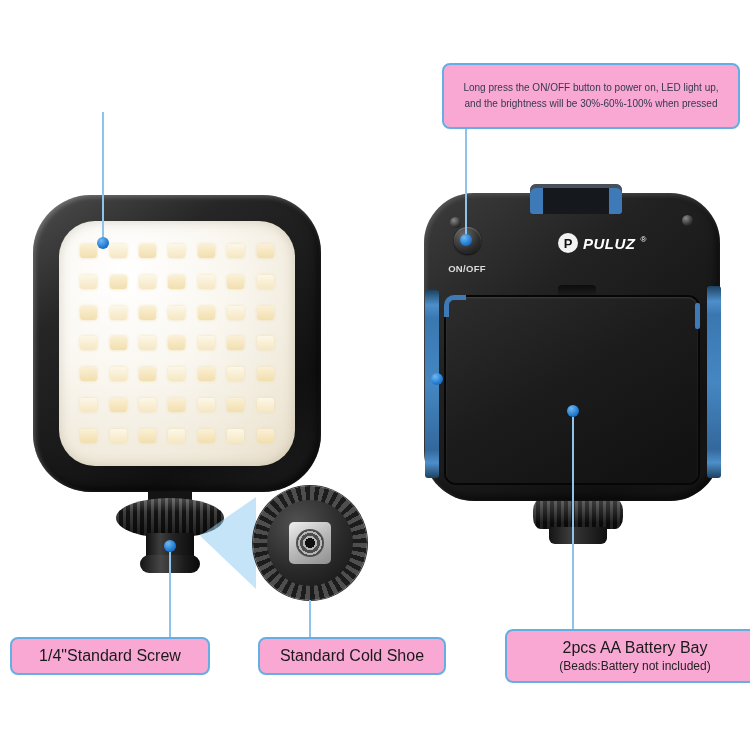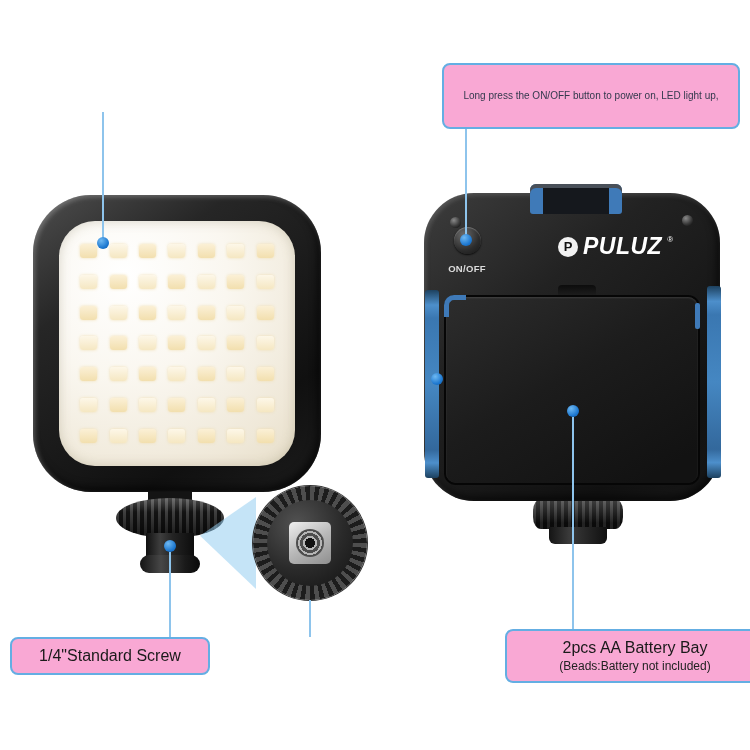--- a/index.html
+++ b/index.html
@@ -72,21 +72,21 @@
     background:radial-gradient(circle at 35% 30%,#8a8a8a,#3a3a3a 55%,#111 90%);}
   .s-tl{left:26px;top:24px;}.s-tr{left:258px;top:22px;}.s-bl{left:24px;top:272px;}.s-br{left:258px;top:270px;}
   .onoff-btn{position:absolute;left:30px;top:34px;width:27px;height:27px;border-radius:50%;
     background:radial-gradient(circle at 35% 28%,#6a6a6a,#2c2c2c 60%,#151515);
     box-shadow:0 1px 2px rgba(0,0,0,.8),inset 0 1px 1px rgba(255,255,255,.25);}
   .onoff-label{position:absolute;left:10px;top:70px;width:66px;text-align:center;font-size:9.5px;
     color:#ddd;letter-spacing:.3px;font-weight:bold;}
   .logo{position:absolute;left:134px;top:40px;display:flex;align-items:center;gap:5px;}
   .logo-mark{width:20px;height:20px;border-radius:50%;background:#f2f2f2;color:#111;display:flex;
     align-items:center;justify-content:center;font-weight:bold;font-size:13px;}
-  .logo-text{color:#fff;font-weight:bold;font-size:23px;font-style:italic;letter-spacing:.5px;}
+  .logo-text{color:#fff;font-weight:bold;font-size:15px;font-style:italic;letter-spacing:.5px;}
   .logo-reg{color:#fff;font-size:8px;align-self:flex-start;margin-top:2px;}
   .bay-latch{position:absolute;left:134px;top:92px;width:38px;height:18px;border-radius:4px;
     background:linear-gradient(180deg,#0c0c0c,#2a2a2a);}
   .battery-bay{position:absolute;left:22px;top:104px;width:252px;height:186px;border-radius:10px;
     background:linear-gradient(150deg,#2d2d2d,#1c1c1c 45%,#121212 90%);
     box-shadow:0 0 0 2px #060606,inset 0 1px 2px rgba(255,255,255,.12);}
   .bay-corner{position:absolute;left:-2px;top:-2px;width:22px;height:22px;border-top:5px solid var(--clip-blue);
     border-left:5px solid var(--clip-blue);border-radius:10px 0 0 0;}
   .bay-corner-r{position:absolute;right:-2px;top:6px;width:5px;height:26px;background:var(--clip-blue);border-radius:2px;}
   .clip{position:absolute;width:14px;border-radius:3px;z-index:3;
@@ -114,20 +114,21 @@
   .d-battery{left:567px;top:405px;}
   .d-screw{left:164px;top:540px;}
 </style>
 </head>
 <body>
 
 <div class="canvas">
 
   <div class="callout box-power">
     <div class="note-line">Long press the ON/OFF button to power on, LED light up,</div>
+    <div class="note-line">and the brightness will be 30%-60%-100% when pressed</div>
   </div>
 
   <div class="front-body">
     <div class="led-panel" id="led-grid" style="grid-template-columns: repeat(7, 1fr); grid-template-rows: repeat(7, 1fr);">
         <div class="led-cell">
           <div class="led"></div>
         </div>
         <div class="led-cell">
           <div class="led lighter"></div>
         </div>
@@ -318,18 +319,21 @@
 
   <div class="dot d-led"></div>
   <div class="dot d-onoff"></div>
   <div class="dot d-clip"></div>
   <div class="dot d-battery"></div>
   <div class="dot d-screw"></div>
 
   <div class="callout box-screw">
     <span>1/4"Standard Screw</span>
   </div>
+  <div class="callout box-shoe">
+    <span>Standard Cold Shoe</span>
+  </div>
   <div class="callout box-battery">
     <div class="main">2pcs AA Battery Bay</div>
     <div class="sub">(Beads:Battery not included)</div>
   </div>
 
 </div>
 
 </body></html>

